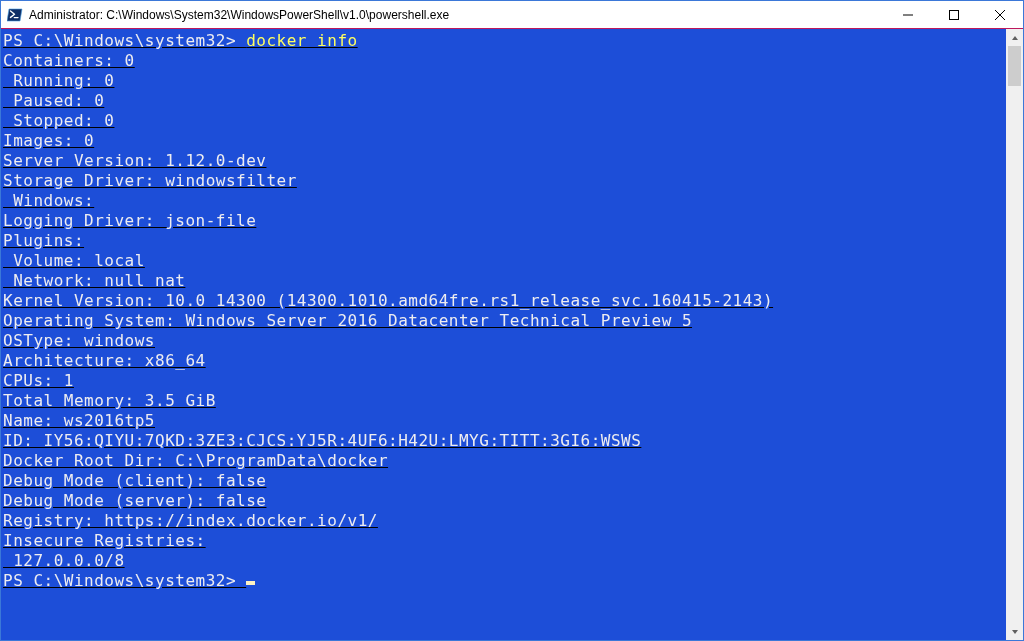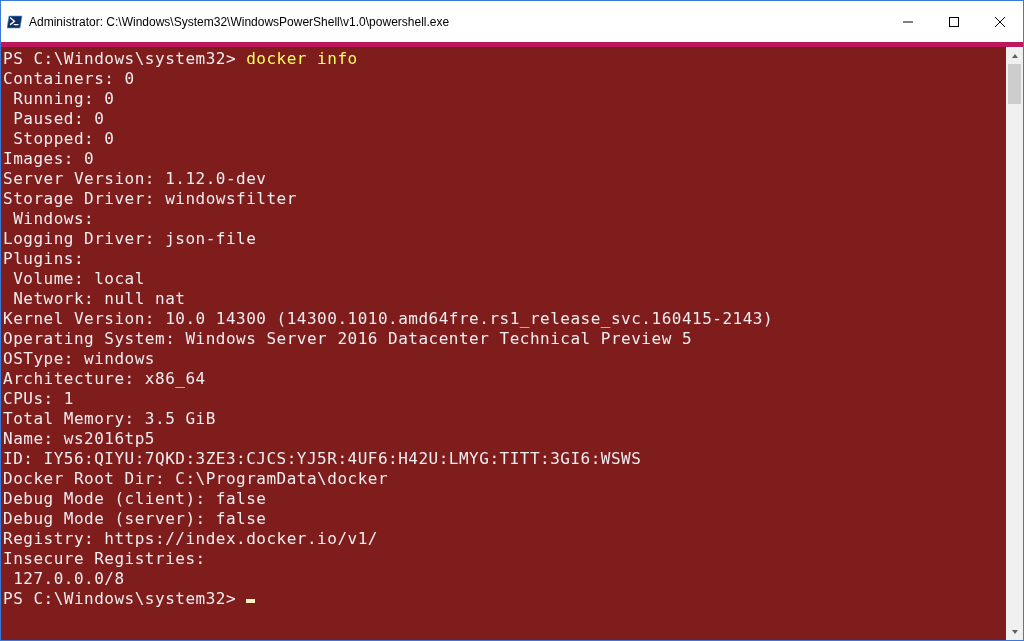--- a/index.html
+++ b/index.html
@@ -1,24 +1,24 @@
 <!DOCTYPE html>
 <html><head>
   <meta charset="utf-8">
   <style>
     * { box-sizing: border-box; margin: 0; padding: 0; }
     html, body { width: 1024px; height: 641px; overflow: hidden; font-family: "Segoe UI", Tahoma, sans-serif; background: #fff; }
     .window { width: 1024px; height: 641px; display: flex; flex-direction: column; border: 1px solid #3b78d8; background: #fff; }
-    .titlebar { height: 46px; background: #ffffff; display: flex; align-items: center; border-bottom: 5px solid #be185d; }
+    .titlebar { height: 28px; background: #ffffff; display: flex; align-items: center; border-bottom: 1px solid #be185d; }
     .titlebar-left { display: flex; align-items: center; padding-left: 6px; gap: 6px; flex: 1; min-width: 0; }
     .titlebar-icon { width: 16px; height: 16px; flex: 0 0 16px; }
     .titlebar-title { font-size: 12px; color: #000; white-space: nowrap; overflow: hidden; text-overflow: ellipsis; }
     .win-controls { display: flex; height: 100%; }
     .win-btn { width: 46px; height: 100%; display: flex; align-items: center; justify-content: center; font-family: "Segoe MDL2 Assets", "Segoe UI Symbol", sans-serif; font-size: 10px; color: #000; cursor: default; }
-    .client { flex: 1; display: flex; background: #7f1d1d; position: relative; }
+    .client { flex: 1; display: flex; background: #1d4ed8; position: relative; text-decoration: underline; }
     .terminal { flex: 1; padding: 2px 4px 2px 2px; font-family: "Lucida Console","Consolas",monospace; font-size: 16px; line-height: 20px; color: #eeedf0; white-space: pre; letter-spacing: 0.5px; overflow: hidden; }
     .scrollbar { width: 17px; background: #f0f0f0; display: flex; flex-direction: column; }
     .sb-btn { height: 17px; background: #f0f0f0; display:flex; align-items:center; justify-content:center; font-size:9px; color:#606060; }
     .sb-track { flex: 1; background: #f0f0f0; position: relative; }
     .sb-thumb { position: absolute; left: 2px; right: 2px; top: 0; height: 40px; background: #cdcdcd; }
     .ps-prompt { color: #eeedf0; }
     .ps-cmd { color: #ffff60; }
     .cursor { display:inline-block; width:9px; height:4px; background:#fef2c2; vertical-align: baseline; margin-bottom:1px; }
   </style>
 </head>

